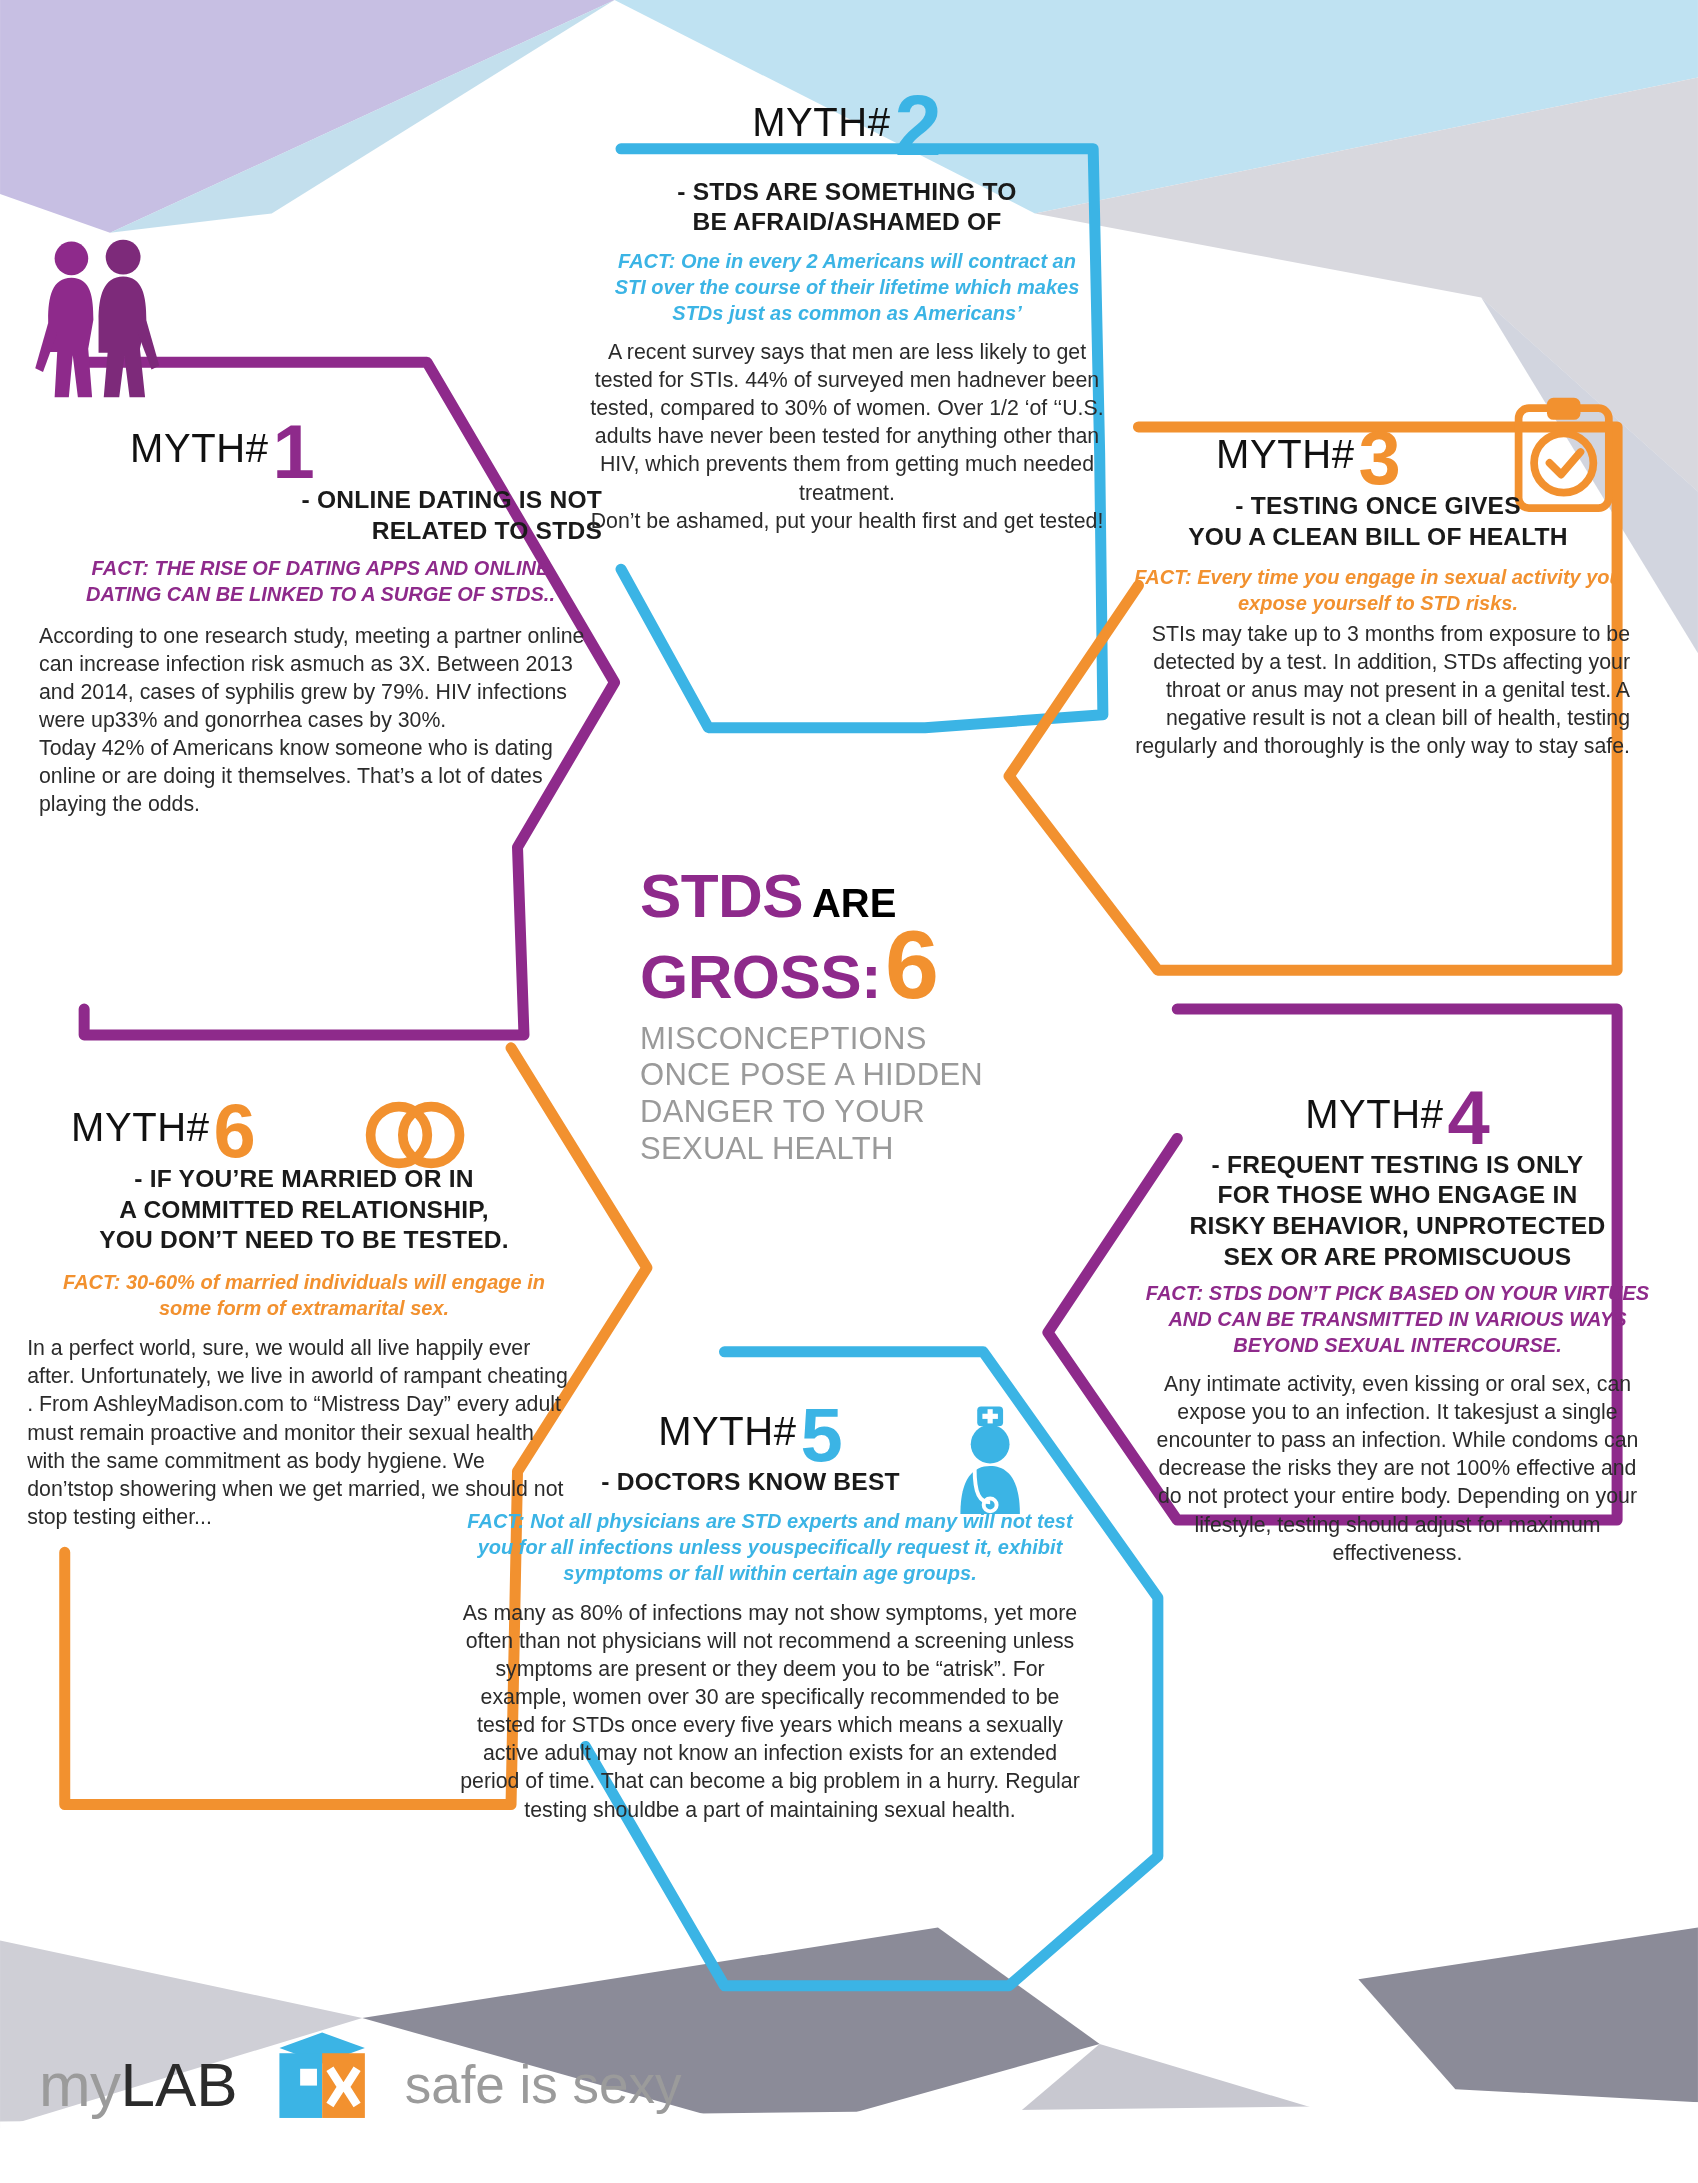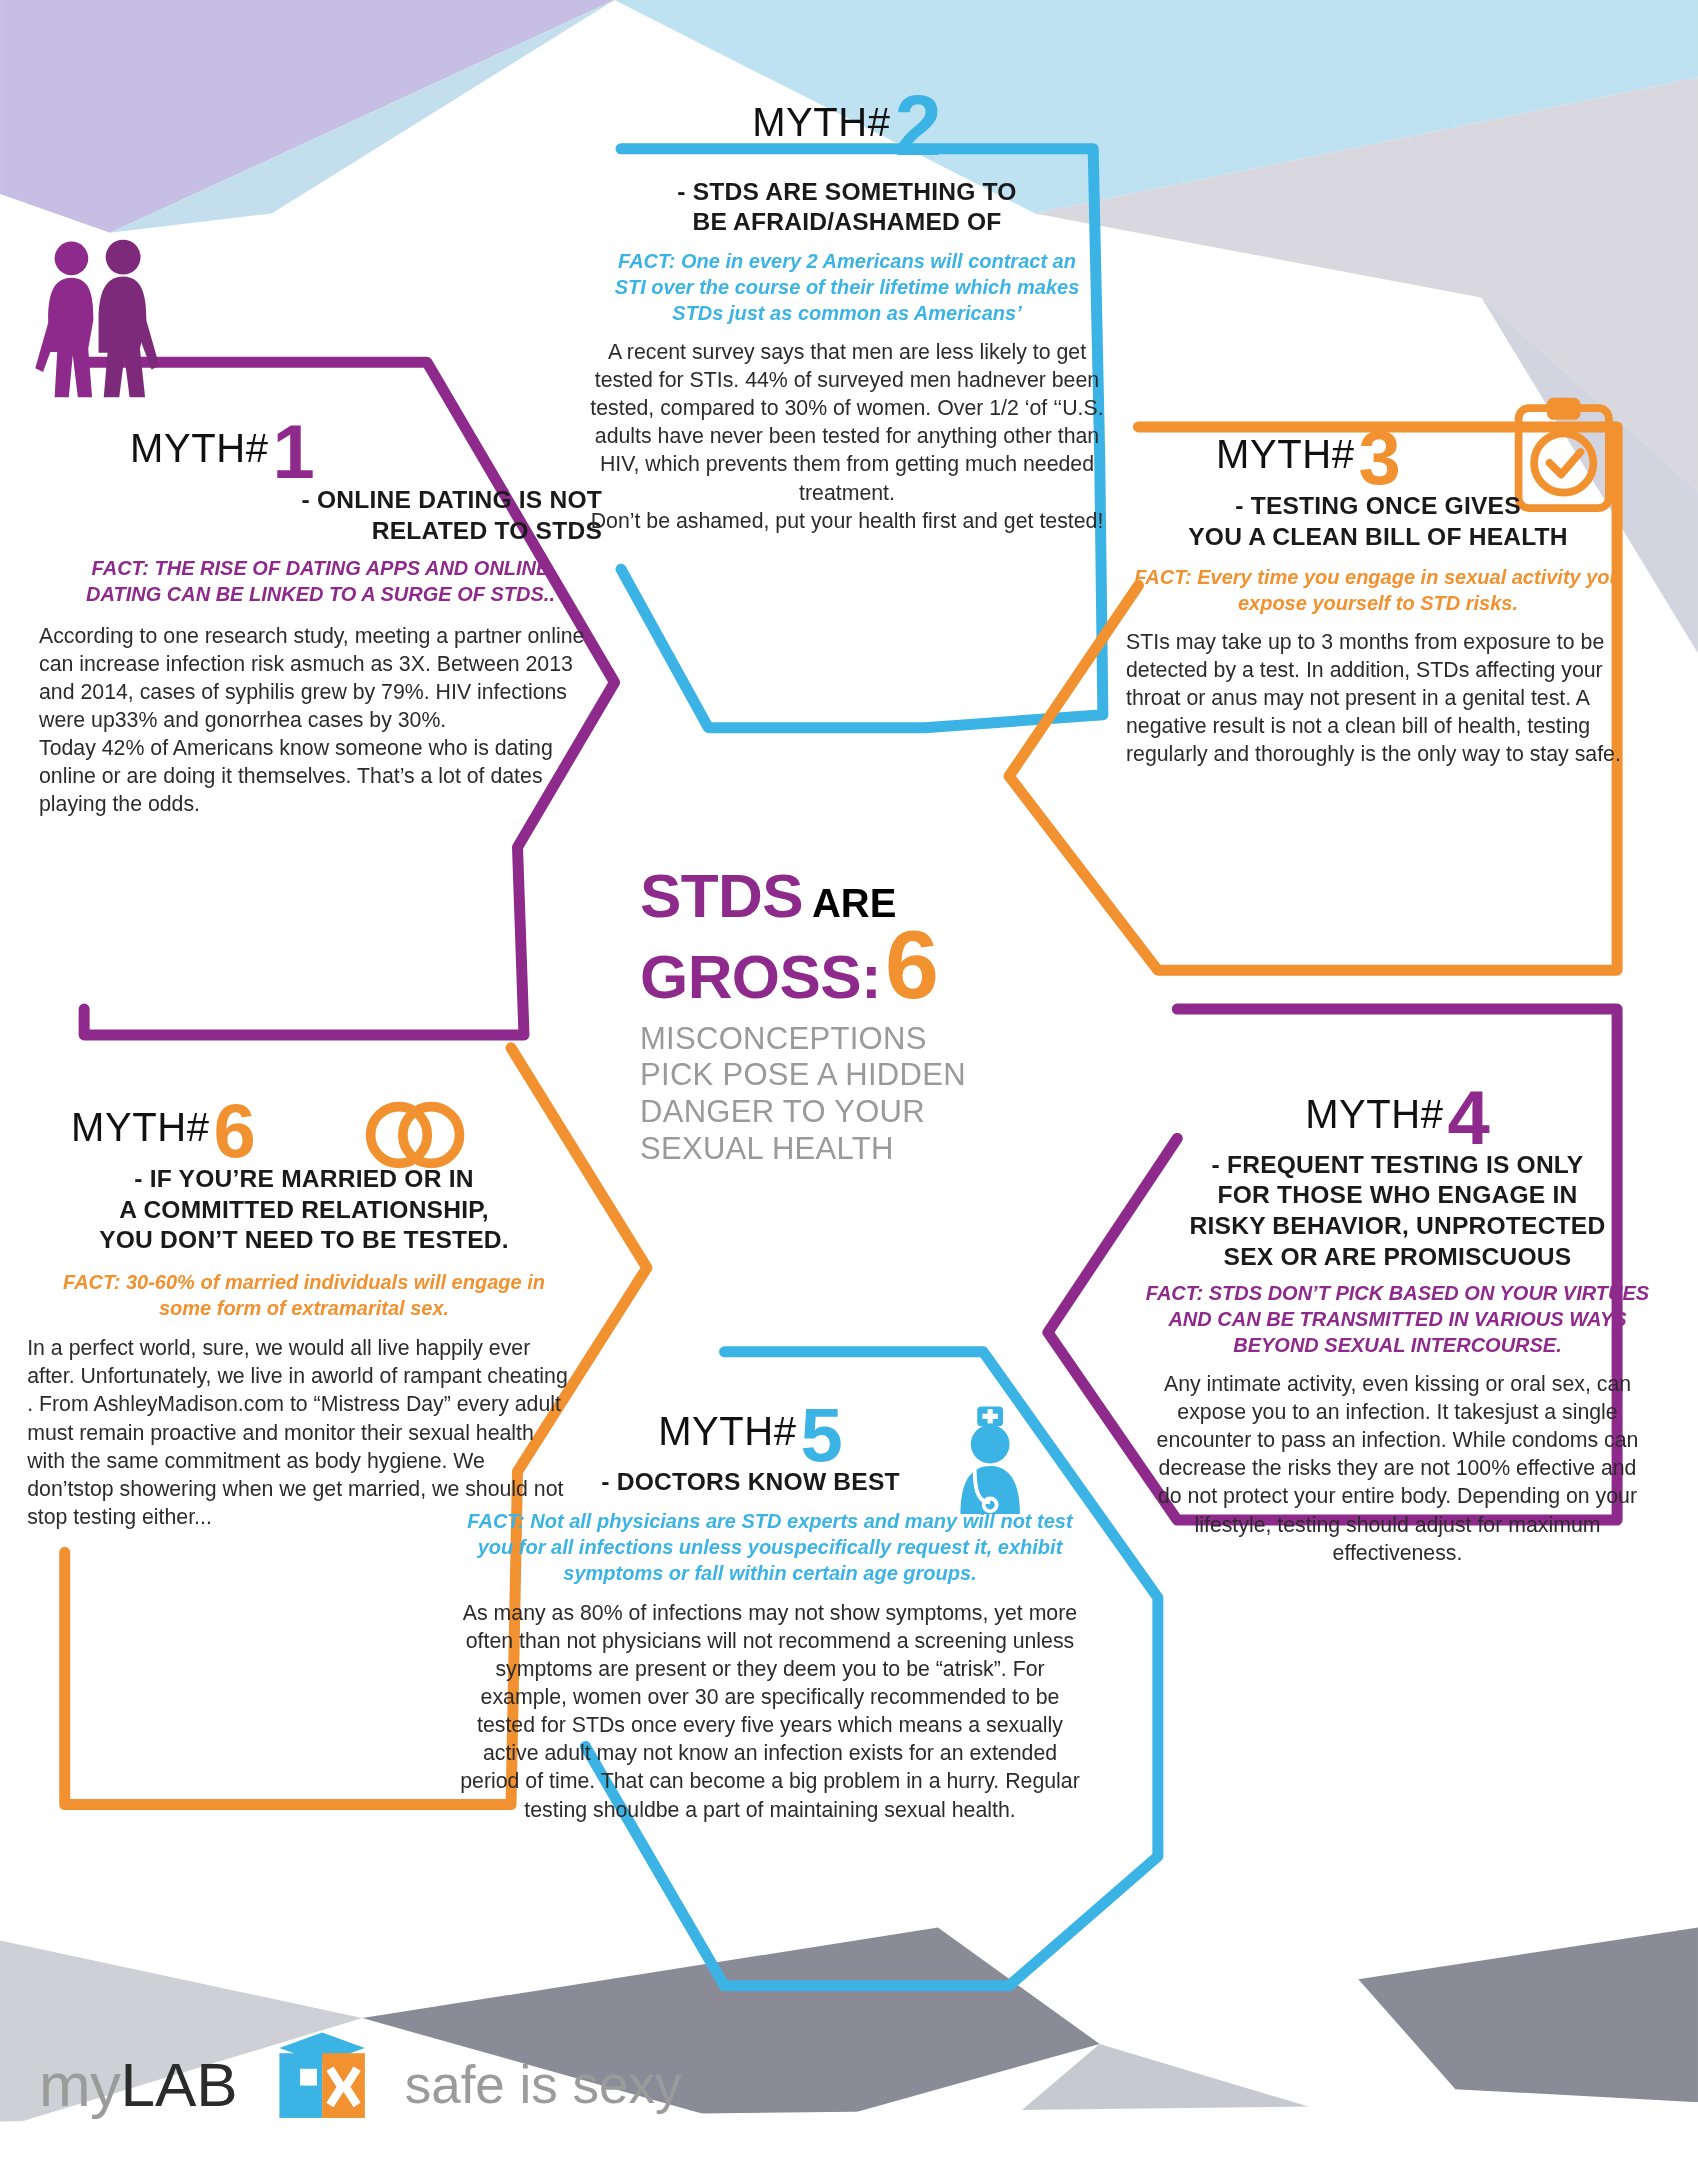--- a/index.html
+++ b/index.html
@@ -144,21 +144,21 @@
   <div style="display:flex; align-items:baseline;">
     <span class="ct-line1">STDS</span>
     <span class="ct-are" style="margin-left:9px;">ARE</span>
   </div>
   <div style="display:flex; align-items:baseline; margin-top:-5.2px;">
     <span class="ct-line1">GROSS:</span>
     <span class="ct-six" style="margin-left:3.9px;">6</span>
   </div>
   <div style="margin-top:9px;">
     <div class="ct-sub">MISCONCEPTIONS</div>
-    <div class="ct-sub">PICK POSE A HIDDEN</div>
+    <div class="ct-sub">ONCE POSE A HIDDEN</div>
     <div class="ct-sub">DANGER TO YOUR</div>
     <div class="ct-sub">SEXUAL HEALTH</div>
   </div>
 </div>
 
 <div class="block" style="left:39px; top:414px; width:563px;">
   <div class="mythhead" style="justify-content:flex-start; margin-left:91px;">
     <span class="myth-word">MYTH#</span>
     <span class="myth-num" style="color:#8e2a8b;">1</span>
   </div>
@@ -182,21 +182,21 @@
 </div>
 
 <div class="block" style="left:1100px; top:420px; width:556px;">
   <div class="mythhead" style="justify-content:flex-start; margin-left:116px;">
     <span class="myth-word">MYTH#</span>
     <span class="myth-num" style="color:#f2912f;">3</span>
   </div>
   <div class="title" style="text-align:center; white-space:pre-line; margin-top:2.6px;">- TESTING ONCE GIVES
 YOU A CLEAN BILL OF HEALTH</div>
   <div class="fact" style="color:#f2912f; text-align:center; margin-top:11.6px; padding:0 32px;">FACT: Every time you engage in sexual activity you expose yourself to STD risks.</div>
-  <div class="body-txt" style="text-align:left; margin-top:12px; padding:0 26px;">STIs may take up to 3 months from exposure to be detected by a test. In addition, STDs affecting your throat or anus may not present in a genital test. A negative result is not a clean bill of health, testing regularly and thoroughly is the only way to stay safe.</div>
+  <div class="body-txt" style="text-align:right; margin-top:4px; padding:0 26px;">STIs may take up to 3 months from exposure to be detected by a test. In addition, STDs affecting your throat or anus may not present in a genital test. A negative result is not a clean bill of health, testing regularly and thoroughly is the only way to stay safe.</div>
 </div>
 
 <div class="block" style="left:1126px; top:1080px; width:543px;">
   <div class="mythhead" style="justify-content:center;">
     <span class="myth-word">MYTH#</span>
     <span class="myth-num" style="color:#8e2a8b;">4</span>
   </div>
   <div class="title" style="text-align:center; white-space:pre-line; margin-top:1.3px;">- FREQUENT TESTING IS ONLY
 FOR THOSE WHO ENGAGE IN
 RISKY BEHAVIOR, UNPROTECTED

